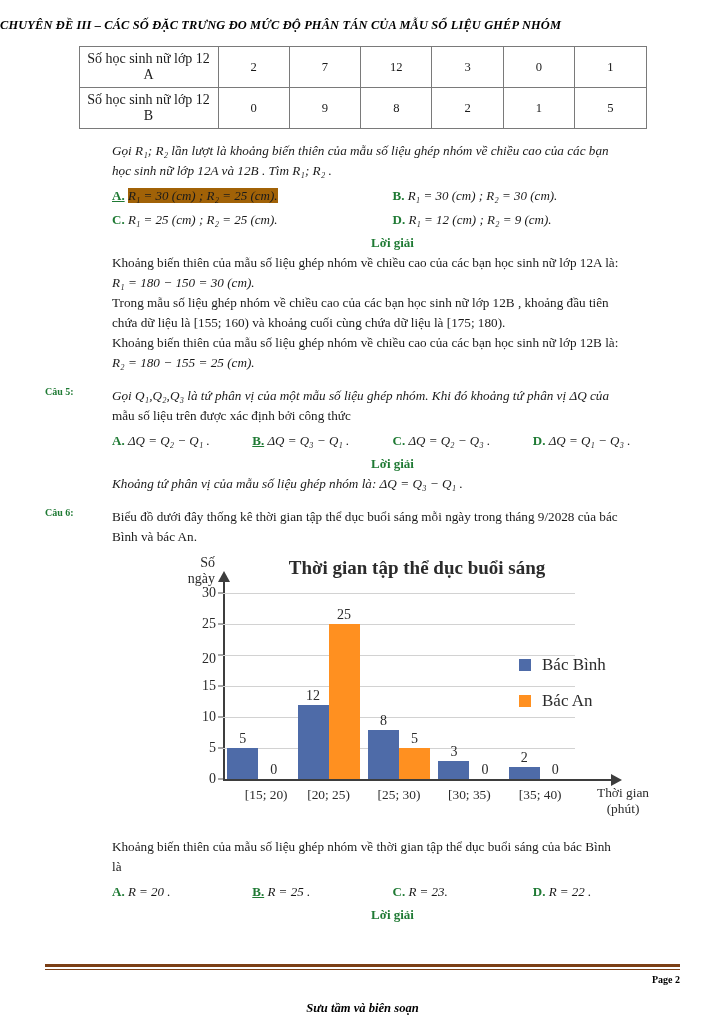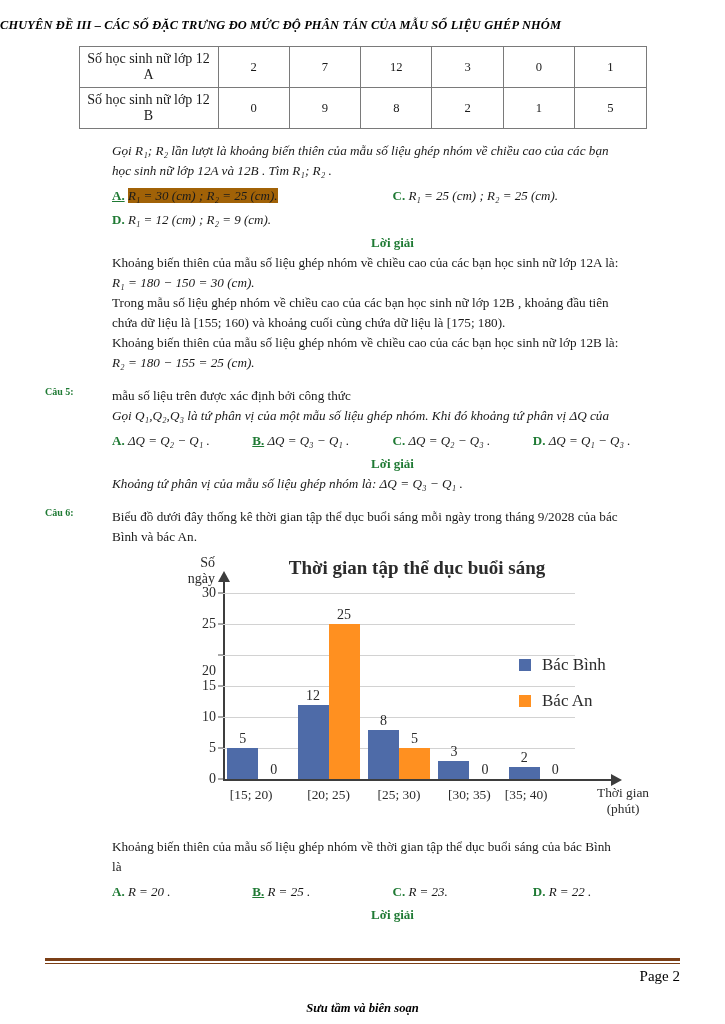--- a/index.html
+++ b/index.html
@@ -297,22 +297,22 @@
     bottom: 8px;
   }
   .rule-outer {
     border-top: 3px solid #7b3f16;
     border-bottom: 1px solid #7b3f16;
     height: 2px;
     margin-bottom: 4px;
   }
   .page-num {
     text-align: right;
-    font-weight: normal;
-    font-size: 15px;
+    font-weight: bold;
+    font-size: 10px;
     color: #000;
     margin-top: 1px;
   }
   .sign {
     text-align: center;
     font-style: italic;
     font-weight: bold;
     font-size: 12.6px;
     margin-top: 16px;
     color: #000;
@@ -353,20 +353,24 @@
   <div class="body-col gap-10">
     <p class="para mv">Gọi R₁; R₂ lần lượt là khoảng biến thiên của mẫu số liệu ghép nhóm về chiều cao của các bạn</p>
     <p class="para mv">học sinh nữ lớp 12A và 12B . Tìm R₁; R₂ .</p>
 
     <div class="opts">
       <div class="opt">
         <span class="lbl correct">A.</span>
         <span class="hl mv">R₁ = 30 (cm) ; R₂ = 25 (cm).</span>
       </div>
       <div class="opt">
+        <span class="lbl">B.</span>
+        <span class="mv">R₁ = 30 (cm) ; R₂ = 30 (cm).</span>
+      </div>
+      <div class="opt">
         <span class="lbl">C.</span>
         <span class="mv">R₁ = 25 (cm) ; R₂ = 25 (cm).</span>
       </div>
       <div class="opt">
         <span class="lbl">D.</span>
         <span class="mv">R₁ = 12 (cm) ; R₂ = 9 (cm).</span>
       </div>
     </div>
 
     <div class="loigiai">Lời giải</div>
@@ -374,22 +378,22 @@
     <p class="para mv">R₁ = 180 − 150 = 30  (cm).</p>
     <p class="para gap-6">Trong mẫu số liệu ghép nhóm về chiều cao của các bạn học sinh nữ lớp 12B , khoảng đầu tiên</p>
     <p class="para">chứa dữ liệu là [155; 160) và khoảng cuối cùng chứa dữ liệu là [175; 180).</p>
     <p class="para">Khoảng biến thiên của mẫu số liệu ghép nhóm về chiều cao của các bạn học sinh nữ lớp 12B là:</p>
     <p class="para mv">R₂ = 180 − 155 = 25  (cm).</p>
   </div>
 
   <div class="q-block">
     <div class="q-label">Câu 5:</div>
     <div class="q-body">
+      <p class="para mv">Gọi Q₁,Q₂,Q₃ là tứ phân vị của một mẫu số liệu ghép nhóm. Khi đó khoảng tứ phân vị ΔQ của</p>
       <p class="para">mẫu số liệu trên được xác định bởi công thức</p>
-      <p class="para mv">Gọi Q₁,Q₂,Q₃ là tứ phân vị của một mẫu số liệu ghép nhóm. Khi đó khoảng tứ phân vị ΔQ của</p>
 
       <div class="opts four">
         <div class="opt">
           <span class="lbl">A.</span>
           <span class="mv">ΔQ = Q₂ − Q₁ .</span>
         </div>
         <div class="opt">
           <span class="lbl correct">B.</span>
           <span class="mv">ΔQ = Q₃ − Q₁ .</span>
         </div>
@@ -433,21 +437,21 @@
             <div class="gridline" style="top: 155px;"></div>
             <div class="ytick" style="top: 155px;">5</div>
             <div class="ytick-mark" style="top: 155px;"></div>
             <div class="gridline" style="top: 124px;"></div>
             <div class="ytick" style="top: 124px;">10</div>
             <div class="ytick-mark" style="top: 124px;"></div>
             <div class="gridline" style="top: 93px;"></div>
             <div class="ytick" style="top: 93px;">15</div>
             <div class="ytick-mark" style="top: 93px;"></div>
             <div class="gridline" style="top: 62px;"></div>
-            <div class="ytick" style="top: 78px;">20</div>
+            <div class="ytick" style="top: 66px;">20</div>
             <div class="ytick-mark" style="top: 62px;"></div>
             <div class="gridline" style="top: 31px;"></div>
             <div class="ytick" style="top: 31px;">25</div>
             <div class="ytick-mark" style="top: 31px;"></div>
             <div class="gridline" style="top: 0px;"></div>
             <div class="ytick" style="top: 0px;">30</div>
             <div class="ytick-mark" style="top: 0px;"></div>
             <div class="group" style="left: 0px; width: 70.4px;">
               <div class="bar">
                 <div class="fill" style="height: 31px; background: rgb(78, 107, 168);"></div>
@@ -508,25 +512,25 @@
         <div class="legend">
           <div class="legend-row">
             <span class="legend-swatch" id="sw0" style="background: rgb(78, 107, 168);"></span>
             <span class="legend-text">Bác Bình</span>
           </div>
           <div class="legend-row">
             <span class="legend-swatch" id="sw1" style="background: rgb(255, 144, 32);"></span>
             <span class="legend-text">Bác An</span>
           </div>
         </div>
-      <div class="cat-label" style="left: 49px; width: 70.4px;">[15; 20)</div>
+      <div class="cat-label" style="left: 64px; width: 70.4px;">[15; 20)</div>
           <div class="cat-label" style="left: 126.4px; width: 70.4px;">[20; 25)</div>
           <div class="cat-label" style="left: 196.8px; width: 70.4px;">[25; 30)</div>
           <div class="cat-label" style="left: 267.2px; width: 70.4px;">[30; 35)</div>
-          <div class="cat-label" style="left: 324px; width: 70.4px;">[35; 40)</div>
+          <div class="cat-label" style="left: 338px; width: 70.4px;">[35; 40)</div>
         </div>
 
       <p class="para" style="margin-top:14px">Khoảng biến thiên của mẫu số liệu ghép nhóm về thời gian tập thể dục buổi sáng của bác Bình</p>
       <p class="para">là</p>
 
       <div class="opts four">
         <div class="opt">
           <span class="lbl">A.</span>
           <span class="mv">R = 20 .</span>
         </div>

